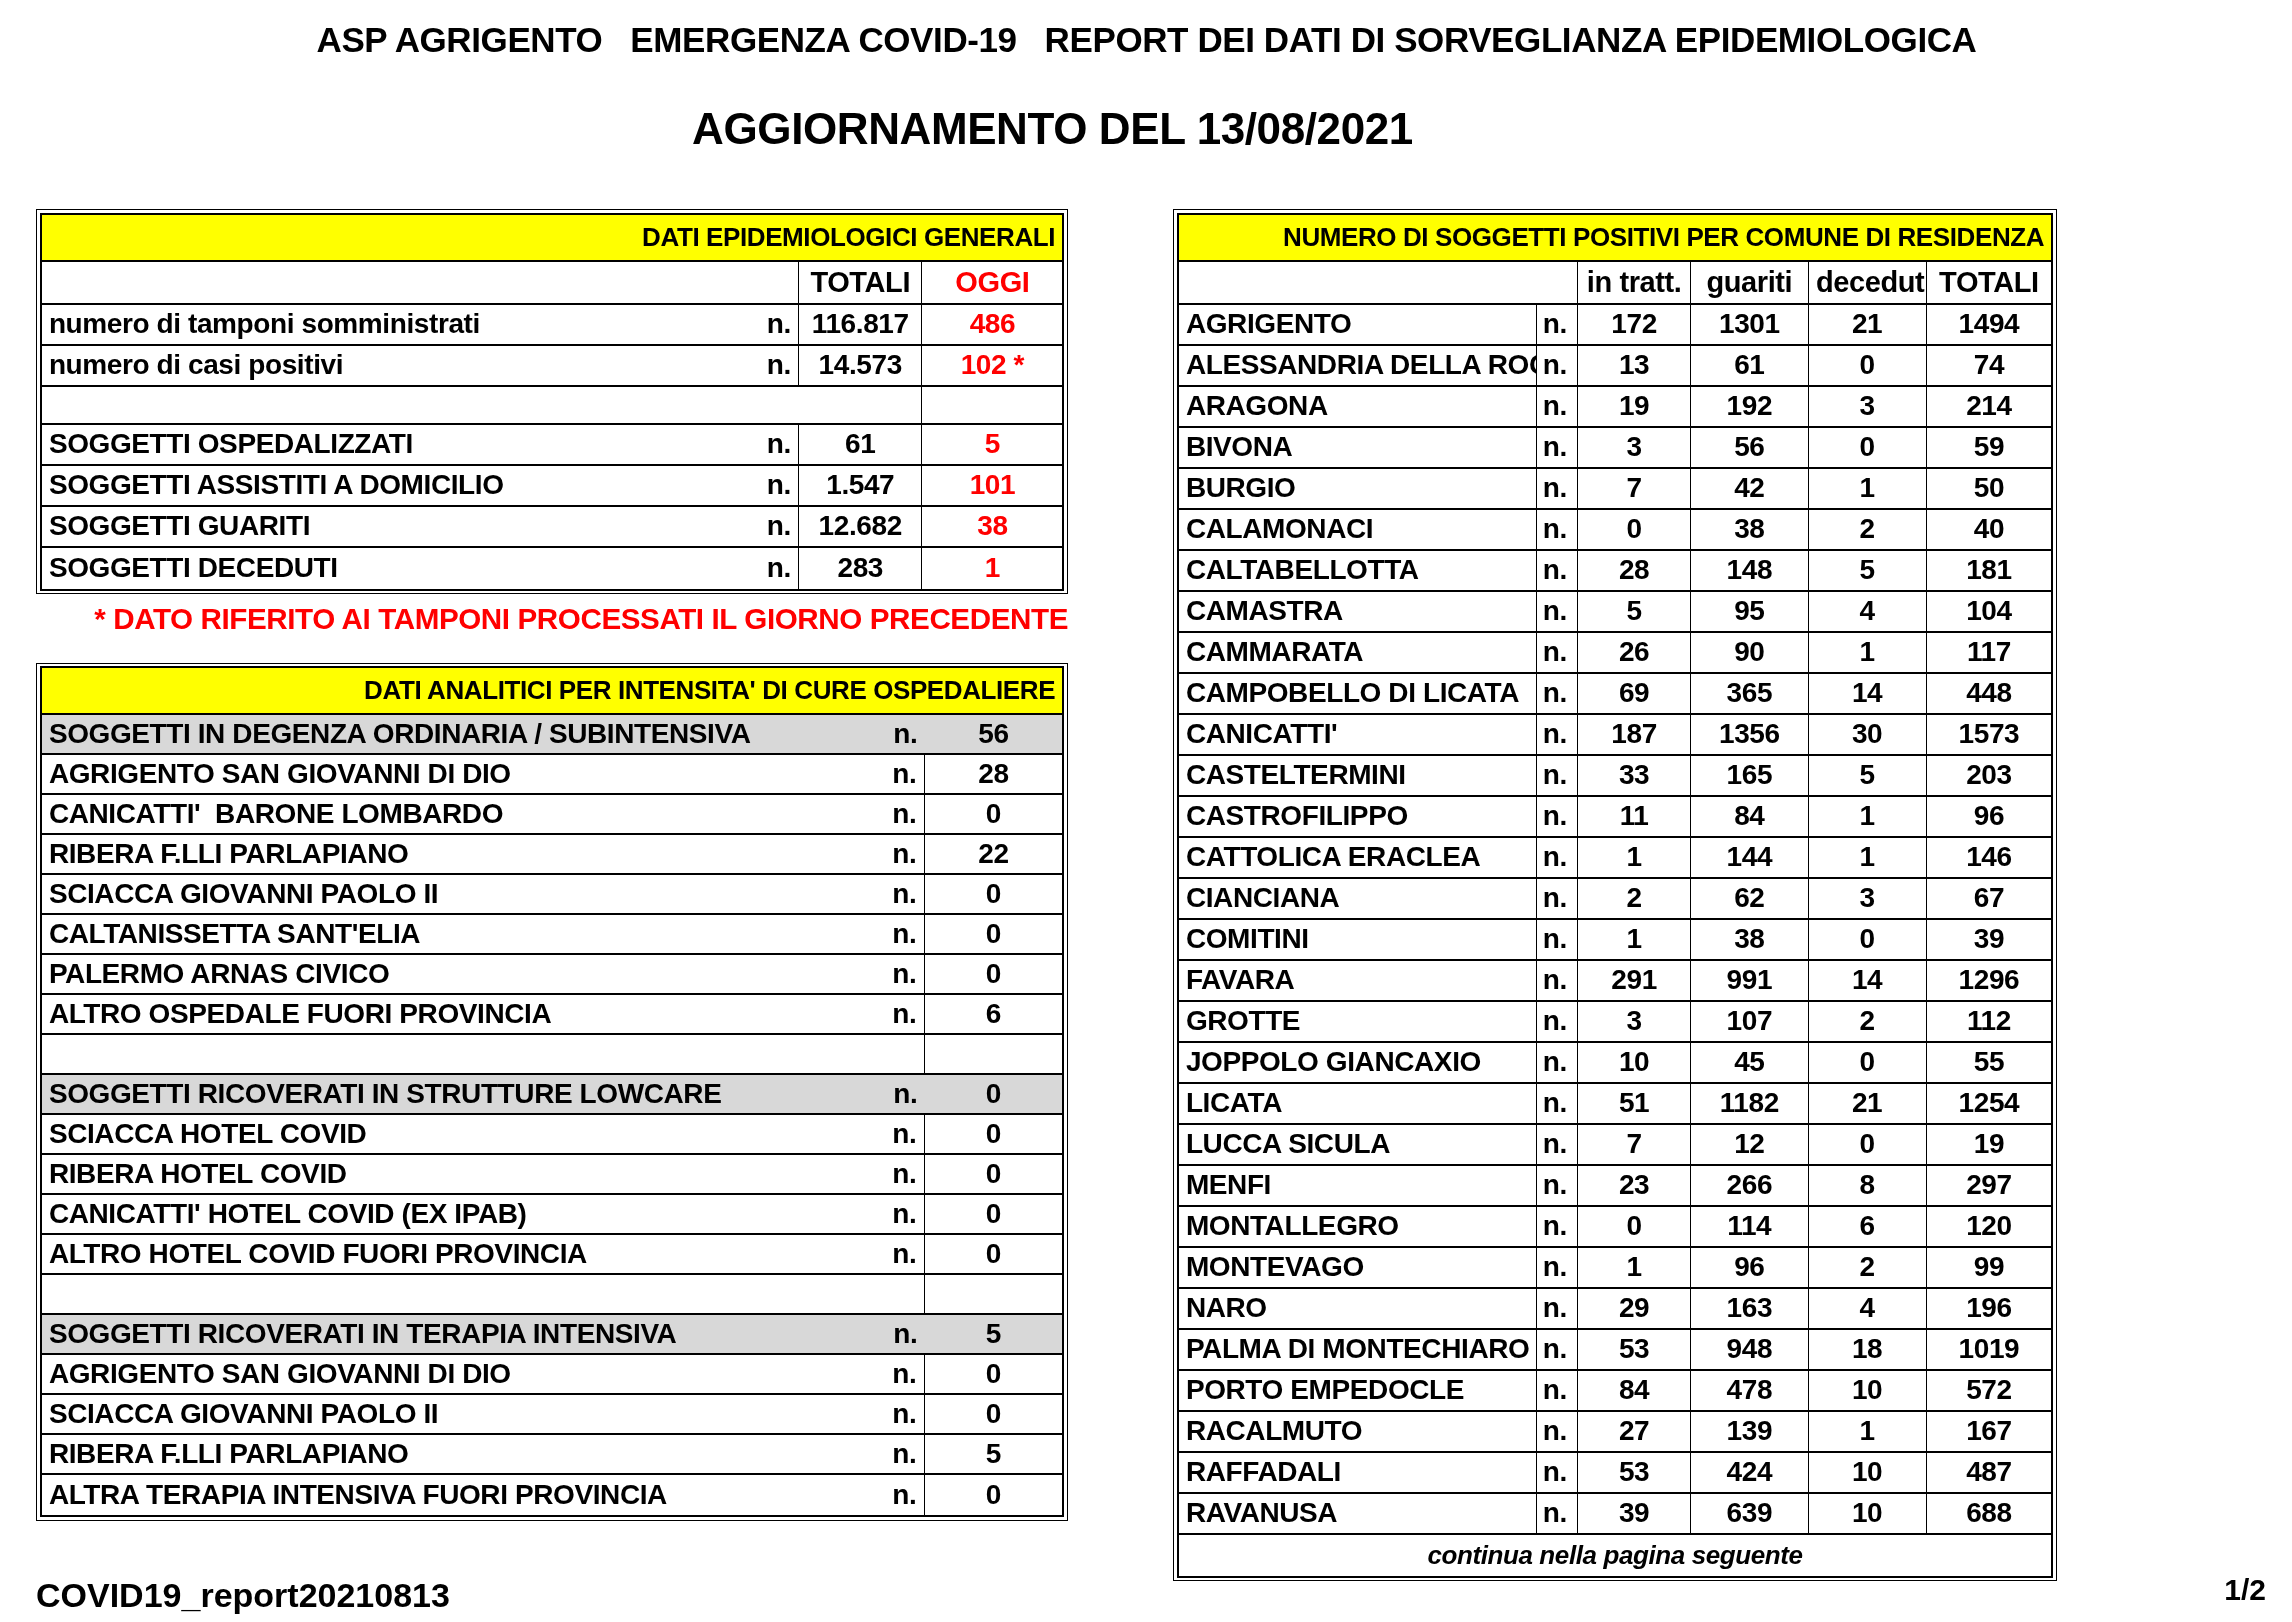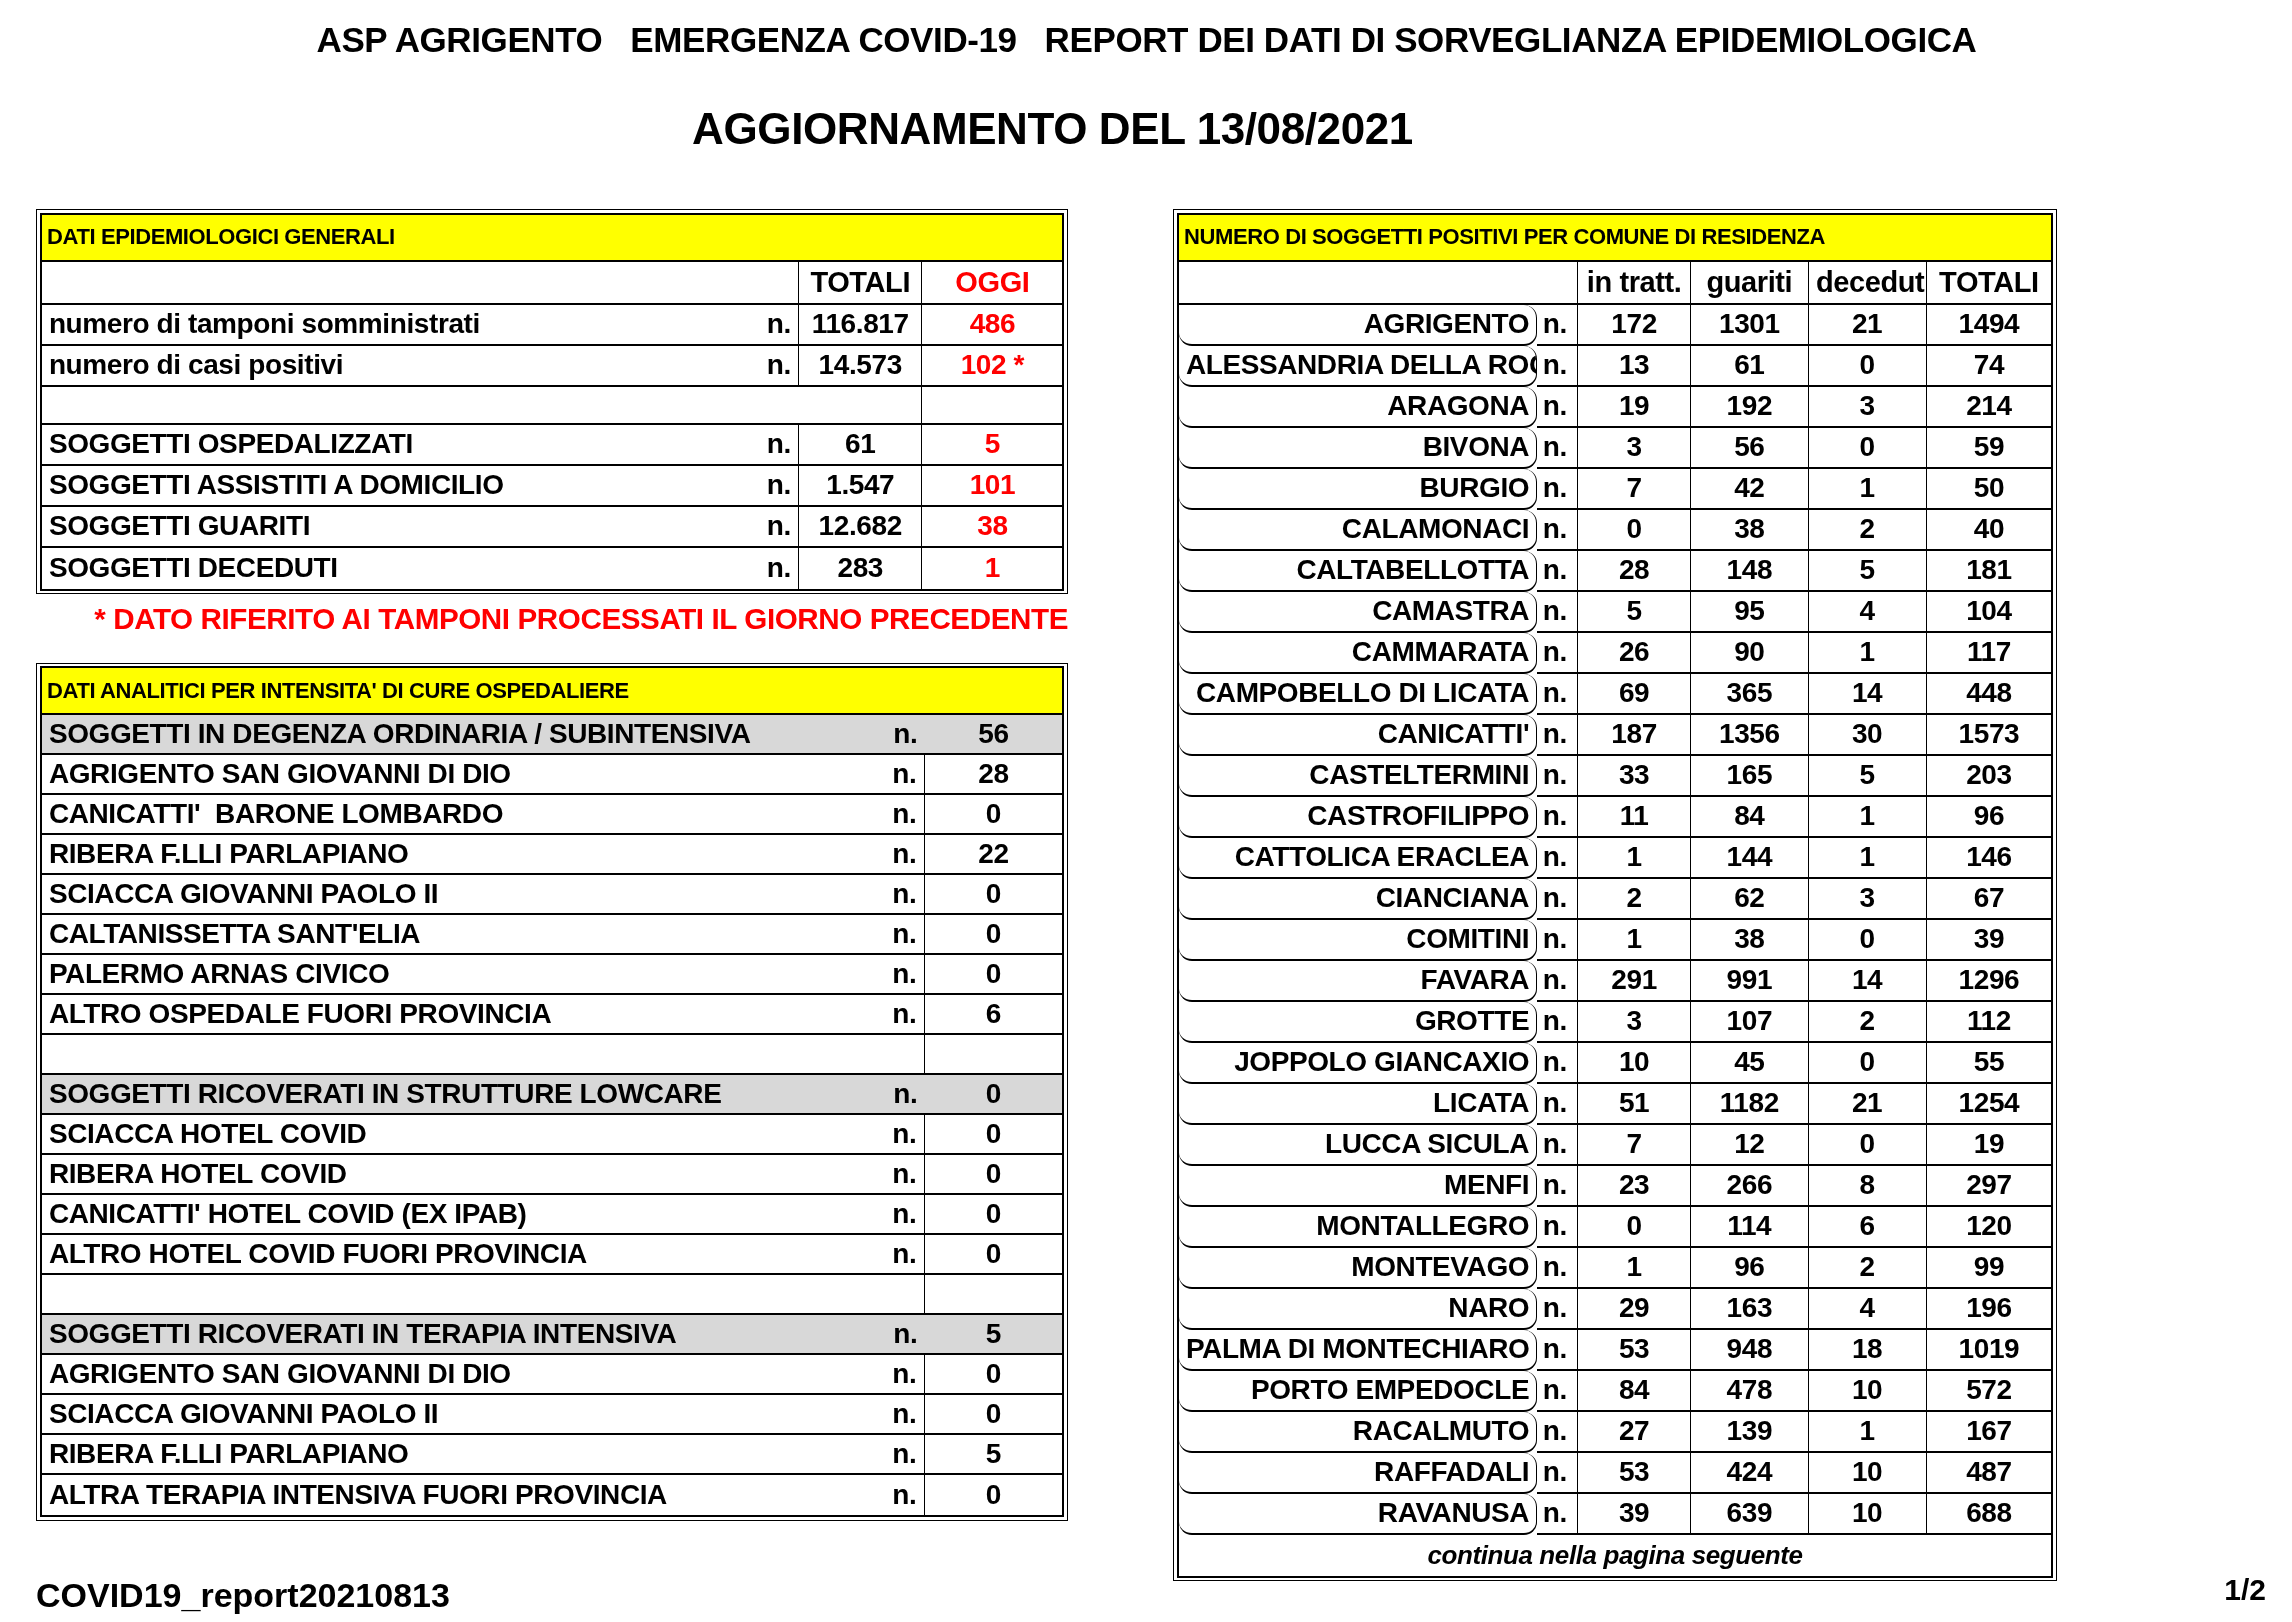--- a/index.html
+++ b/index.html
@@ -31,35 +31,35 @@
   }
   td {
     padding:0 7.2px; font-size:28px; vertical-align:middle;
     border-bottom:2.7px solid #000; overflow:hidden; letter-spacing:-0.4px;
   }
   tbody tr:last-child td { border-bottom:none; }
   .vr { border-right:1.8px solid #000; }
 
   tr.ttl td {
     background:var(--header-bg,#FFFF00);
-    font-size:22px; height:45px; padding-left:5.4px; text-align:left;margin-left:25px;
+    font-size:26px; height:45px; padding-left:5.4px; text-align:right;margin-left:25px;
   }
   tr.hdr td { height:41px; text-align:center; font-size:29px; }
 
   #general tbody tr { height:41px; }
   #general tbody tr.blank { height:38px; }
   #hospital tbody tr { height:40px; }
   #muni tbody tr { height:41px; }
 
   .lblrow { display:flex; justify-content:space-between; align-items:baseline; width:100%; }
   .lblrow .l { white-space:pre; }
   .lblrow .n { padding-left:7.2px; flex:none; }
 
   td.val { text-align:center; padding:0 3.6px; }
-  td.name { text-align:right; white-space:pre;border-radius:13px; }
+  td.name { text-align:left; white-space:pre; }
   td.ncell { text-align:left; padding:0 5.4px; }
 
   .red { color:var(--accent-red,#FF0000); }
   tr.section td { background:var(--section-bg,#D8D8D8); }
 
   td.continua { text-align:center; font-style:italic; font-size:26px; height:41px; }
 
   .footnote {
     margin-top:7.2px; text-align:right;
     color:var(--accent-red,#FF0000); font-size:29.6px; letter-spacing:-0.4px;

